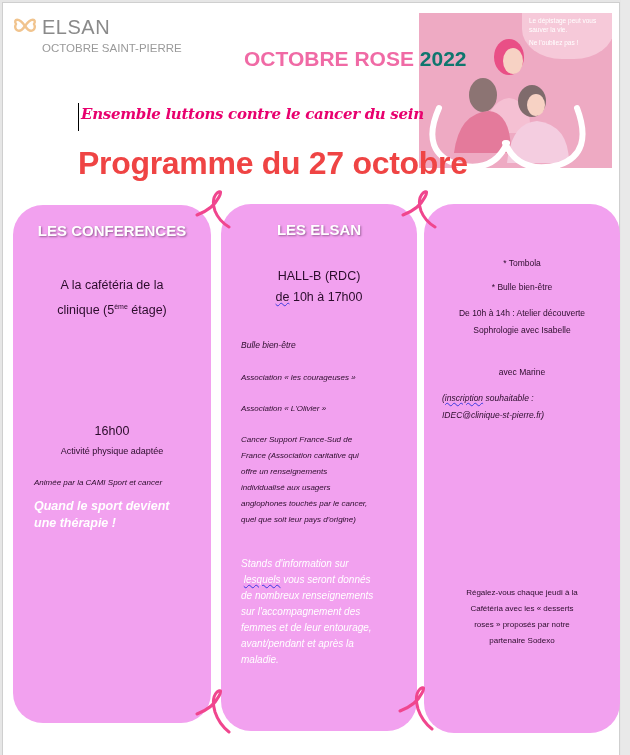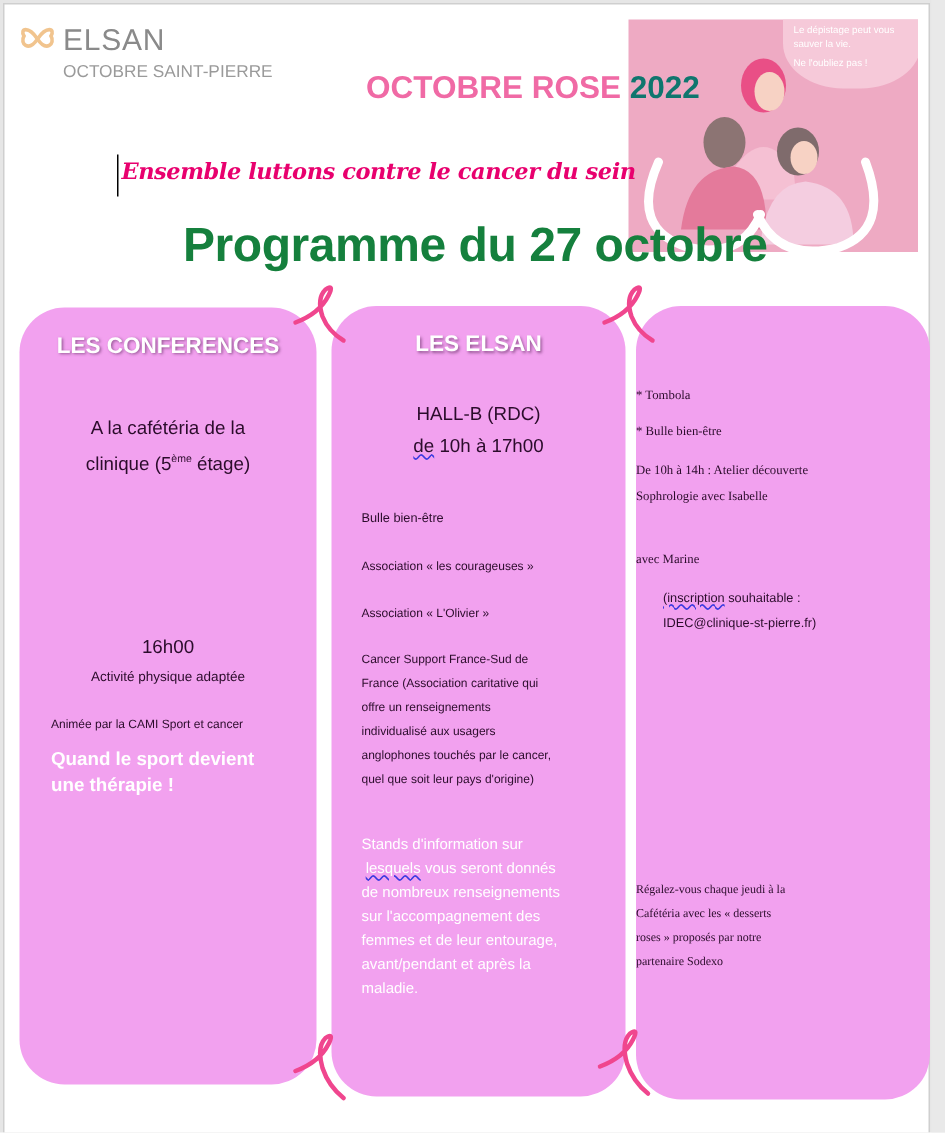--- a/index.html
+++ b/index.html
@@ -40,41 +40,41 @@
     }
     .title-rose .year { color: #0f766e; }
 
     .cursor { position: absolute; left: 75px; top: 100px; width: 1px; height: 28px; background: #000; }
     .slogan {
       position: absolute; left: 78px; top: 102px; font-family: "DejaVu Serif", serif;
       font-style: italic; font-weight: bold; font-size: 15px; color: #e8006e; white-space: nowrap;
       letter-spacing: -0.3px;
     }
     .main-title {
-      position: absolute; left: 75px; top: 142px; font-size: 32px; font-weight: bold; color: #15803d;
-      white-space: nowrap; letter-spacing: -0.3px; margin-left: 44px;
+      position: absolute; left: 75px; top: 142px; font-size: 32px; font-weight: bold; color: #ef4444;
+      white-space: nowrap; letter-spacing: -0.3px;
     }
 
     
     .col {
       position: absolute; background: #f2a1ef; border-radius: 30px;
       color: #2b0c2b;
     }
     .col-1 { left: 10px; top: 202px; width: 198px; height: 518px; }
     .col-2 { left: 218px; top: 201px; width: 196px; height: 527px; }
     .col-3 { left: 421px; top: 201px; width: 196px; height: 529px; }
 
     .col-title {
       position: absolute; left: 0; width: 100%; text-align: center;
       font-size: 15px; font-weight: bold; color: #fff;
       text-shadow: 1px 1px 2px rgba(90,40,90,0.6);
     }
     .t { position: absolute; width: 100%; text-align: center; font-size: 12px; line-height: 19px; }
-    .tl { position: absolute; font-size: 8.5px; line-height: 16px; }
-    .tc { position: absolute; width: 100%; font-size: 8.5px; line-height: 16px; font-family: Liberation Serif, serif; }
+    .tl { position: absolute; font-size: 8.5px; line-height: 16px; font-style: italic; }
+    .tc { position: absolute; width: 100%; text-align: center; font-size: 8.5px; line-height: 16px; }
     .white-bold { color: #fff; font-weight: bold; font-size: 12.5px; line-height: 17px; }
     .white { color: #fff; font-size: 10px; line-height: 16px; }
     .squiggle { text-decoration: underline wavy #3a3adf; text-decoration-thickness: 1px; }
 
     .ribbon { position: absolute; }
   </style>
 </head>
 <body>
 
 <div class="page">

